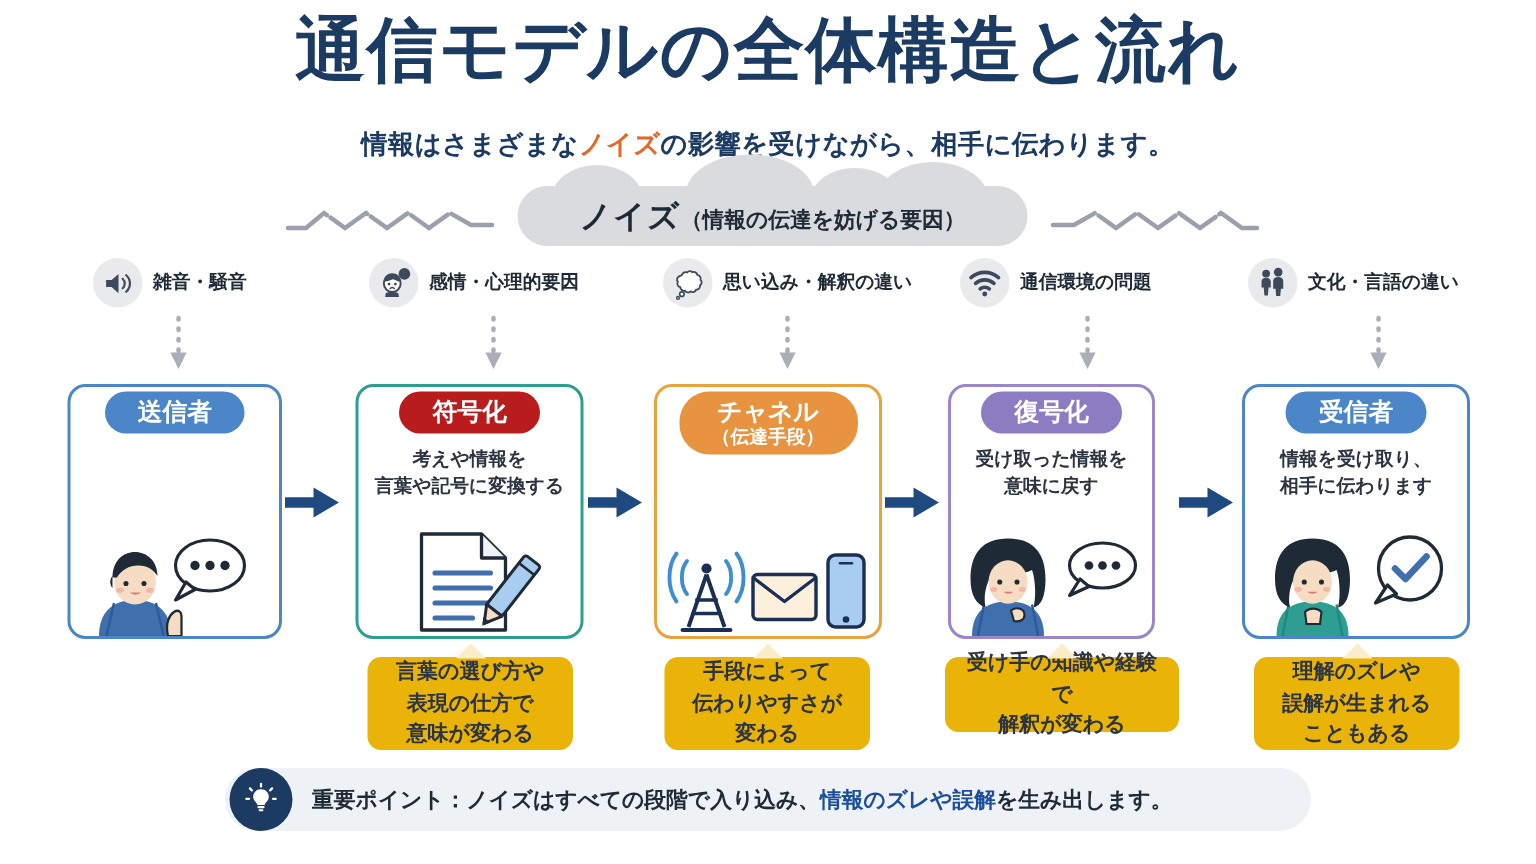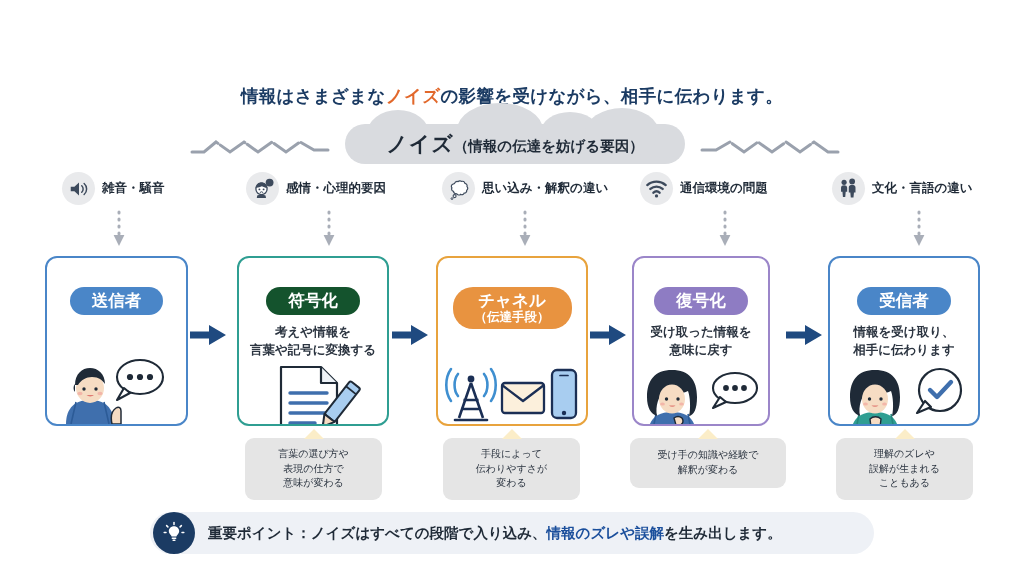--- a/index.html
+++ b/index.html
@@ -66,39 +66,39 @@
   .dotarrow { position: absolute; width: 14px; height: 42px; }
 
   
   .fbox {
     position: absolute; top: 256px; height: 170px;
     background: #ffffff; border: 2.2px solid #4a86c8; border-radius: 12px;
     display: flex; flex-direction: column; align-items: center;
     overflow: hidden;
   }
   .fbox .pill {
-    margin-top: 29px; padding: 5px 22px; border-radius: 20px;
+    margin-top: 3px; padding: 5px 22px; border-radius: 20px;
     color: #fff; font-size: 16.5px; font-weight: 700; line-height: 1.12;
     text-align: center; white-space: nowrap;
   }
   .fbox .pill .sub2 { display: block; font-size: 12.5px; font-weight: 700; }
   .fbox .desc {
     margin-top: 8px; font-size: 12.5px; font-weight: 700; color: #2b3440;
     text-align: center; line-height: 1.42; white-space: pre-line;
   }
   .fbox .art { margin-top: 4px; flex: 1; display: flex; align-items: flex-end; justify-content: center; }
 
   
   .barrow { position: absolute; top: 322px; width: 36px; height: 26px; }
 
   
   .note {
-    position: absolute; top: 438px; background: #e5e5e5; border-radius: 9px;
+    position: absolute; top: 438px; background: #eab308; border-radius: 9px;
     display: flex; align-items: center; justify-content: center;
-    font-size: 10px; font-weight: 400; color: #2b3440;
+    font-size: 14px; font-weight: 700; color: #2b3440;
     text-align: center; line-height: 1.48; white-space: pre-line; padding: 6px 8px;
   }
   .note::before {
     content: ""; position: absolute; top: -9px; left: 50%; transform: translateX(-50%);
     border-left: 10px solid transparent; border-right: 10px solid transparent;
     border-bottom: 10px solid #fbedc8;
   }
 
   
   .bottombar {
@@ -113,20 +113,26 @@
   .bottom-text {
     margin-left: 58px; font-size: 14.5px; font-weight: 700; color: #1f2a37; white-space: nowrap;
   }
   .bottom-text .hl { color: #1b4f9c; }
 </style>
 </head>
 <body>
 
 <div id="canvas">
 
+  <div class="title-wrap">
+    <div class="title">
+      <span class="title-hl"></span>
+      <span>通信モデルの全体構造と流れ</span>
+    </div>
+  </div>
   <div class="subtitle">
     <span>情報はさまざまな</span><span class="noise-word">ノイズ</span><span>の影響を受けながら、相手に伝わります。</span>
   </div>
 
   <svg class="zig zig-l" viewBox="0 0 140 20">
     <polyline points="2,14 14,14 26,4 40,14 54,4 68,14 82,4 96,14 110,4 124,12 138,12" fill="none" stroke="#9aa1ad" stroke-width="3" stroke-linecap="round" stroke-dasharray="30 3 30 3"></polyline>
   </svg>
   <svg class="zig zig-r" viewBox="0 0 140 20">
     <polyline points="2,12 16,12 30,4 44,14 58,4 72,14 86,4 100,14 114,4 128,14 138,14" fill="none" stroke="#9aa1ad" stroke-width="3" stroke-linecap="round" stroke-dasharray="30 3 30 3"></polyline>
   </svg>
@@ -237,21 +243,21 @@
     <circle cx="30" cy="35" r="1.7" fill="#1f2a37"></circle>
             <circle cx="42" cy="35" r="1.7" fill="#1f2a37"></circle>
     <ellipse cx="26" cy="39.5" rx="2.6" ry="1.7" fill="#f3ada2" opacity=".8"></ellipse>
     <ellipse cx="46" cy="39.5" rx="2.6" ry="1.7" fill="#f3ada2" opacity=".8"></ellipse>
     <path d="M32.5 41 a4.5 3.2 0 0 0 7.5 0z" fill="#e07a72"></path>
     <path d="M58 70 c-2-9 1-14 4-16 3-2 5 0 5 3 v13z" fill="#f6dcc3" stroke="#1f2a37" stroke-width="1.5"></path>
   </svg>
         </div>
       </div>
       <div class="fbox" style="left: 237px; width: 152px; border-color: rgb(47, 158, 146);">
-        <div class="pill" style="background: #14532d;"><span>符号化</span></div>
+        <div class="pill" style="background: #b91c1c;"><span>符号化</span></div>
         <div class="desc">考えや情報を
 言葉や記号に変換する</div>
         <div class="art">
           <svg width="100" height="72" viewBox="0 0 100 72">
     <path d="M18 4 h40 l16 16 v48 H18z" fill="#fff" stroke="#1f2a37" stroke-width="2.2" stroke-linejoin="round"></path>
     <path d="M58 4 v16 h16" fill="#eef3f8" stroke="#1f2a37" stroke-width="2.2" stroke-linejoin="round"></path>
     <g stroke="#3f6fad" stroke-width="3.4" stroke-linecap="round">
       <line x1="27" y1="30" x2="64" y2="30"></line>
       <line x1="27" y1="40" x2="64" y2="40"></line>
       <line x1="27" y1="50" x2="64" y2="50"></line>

